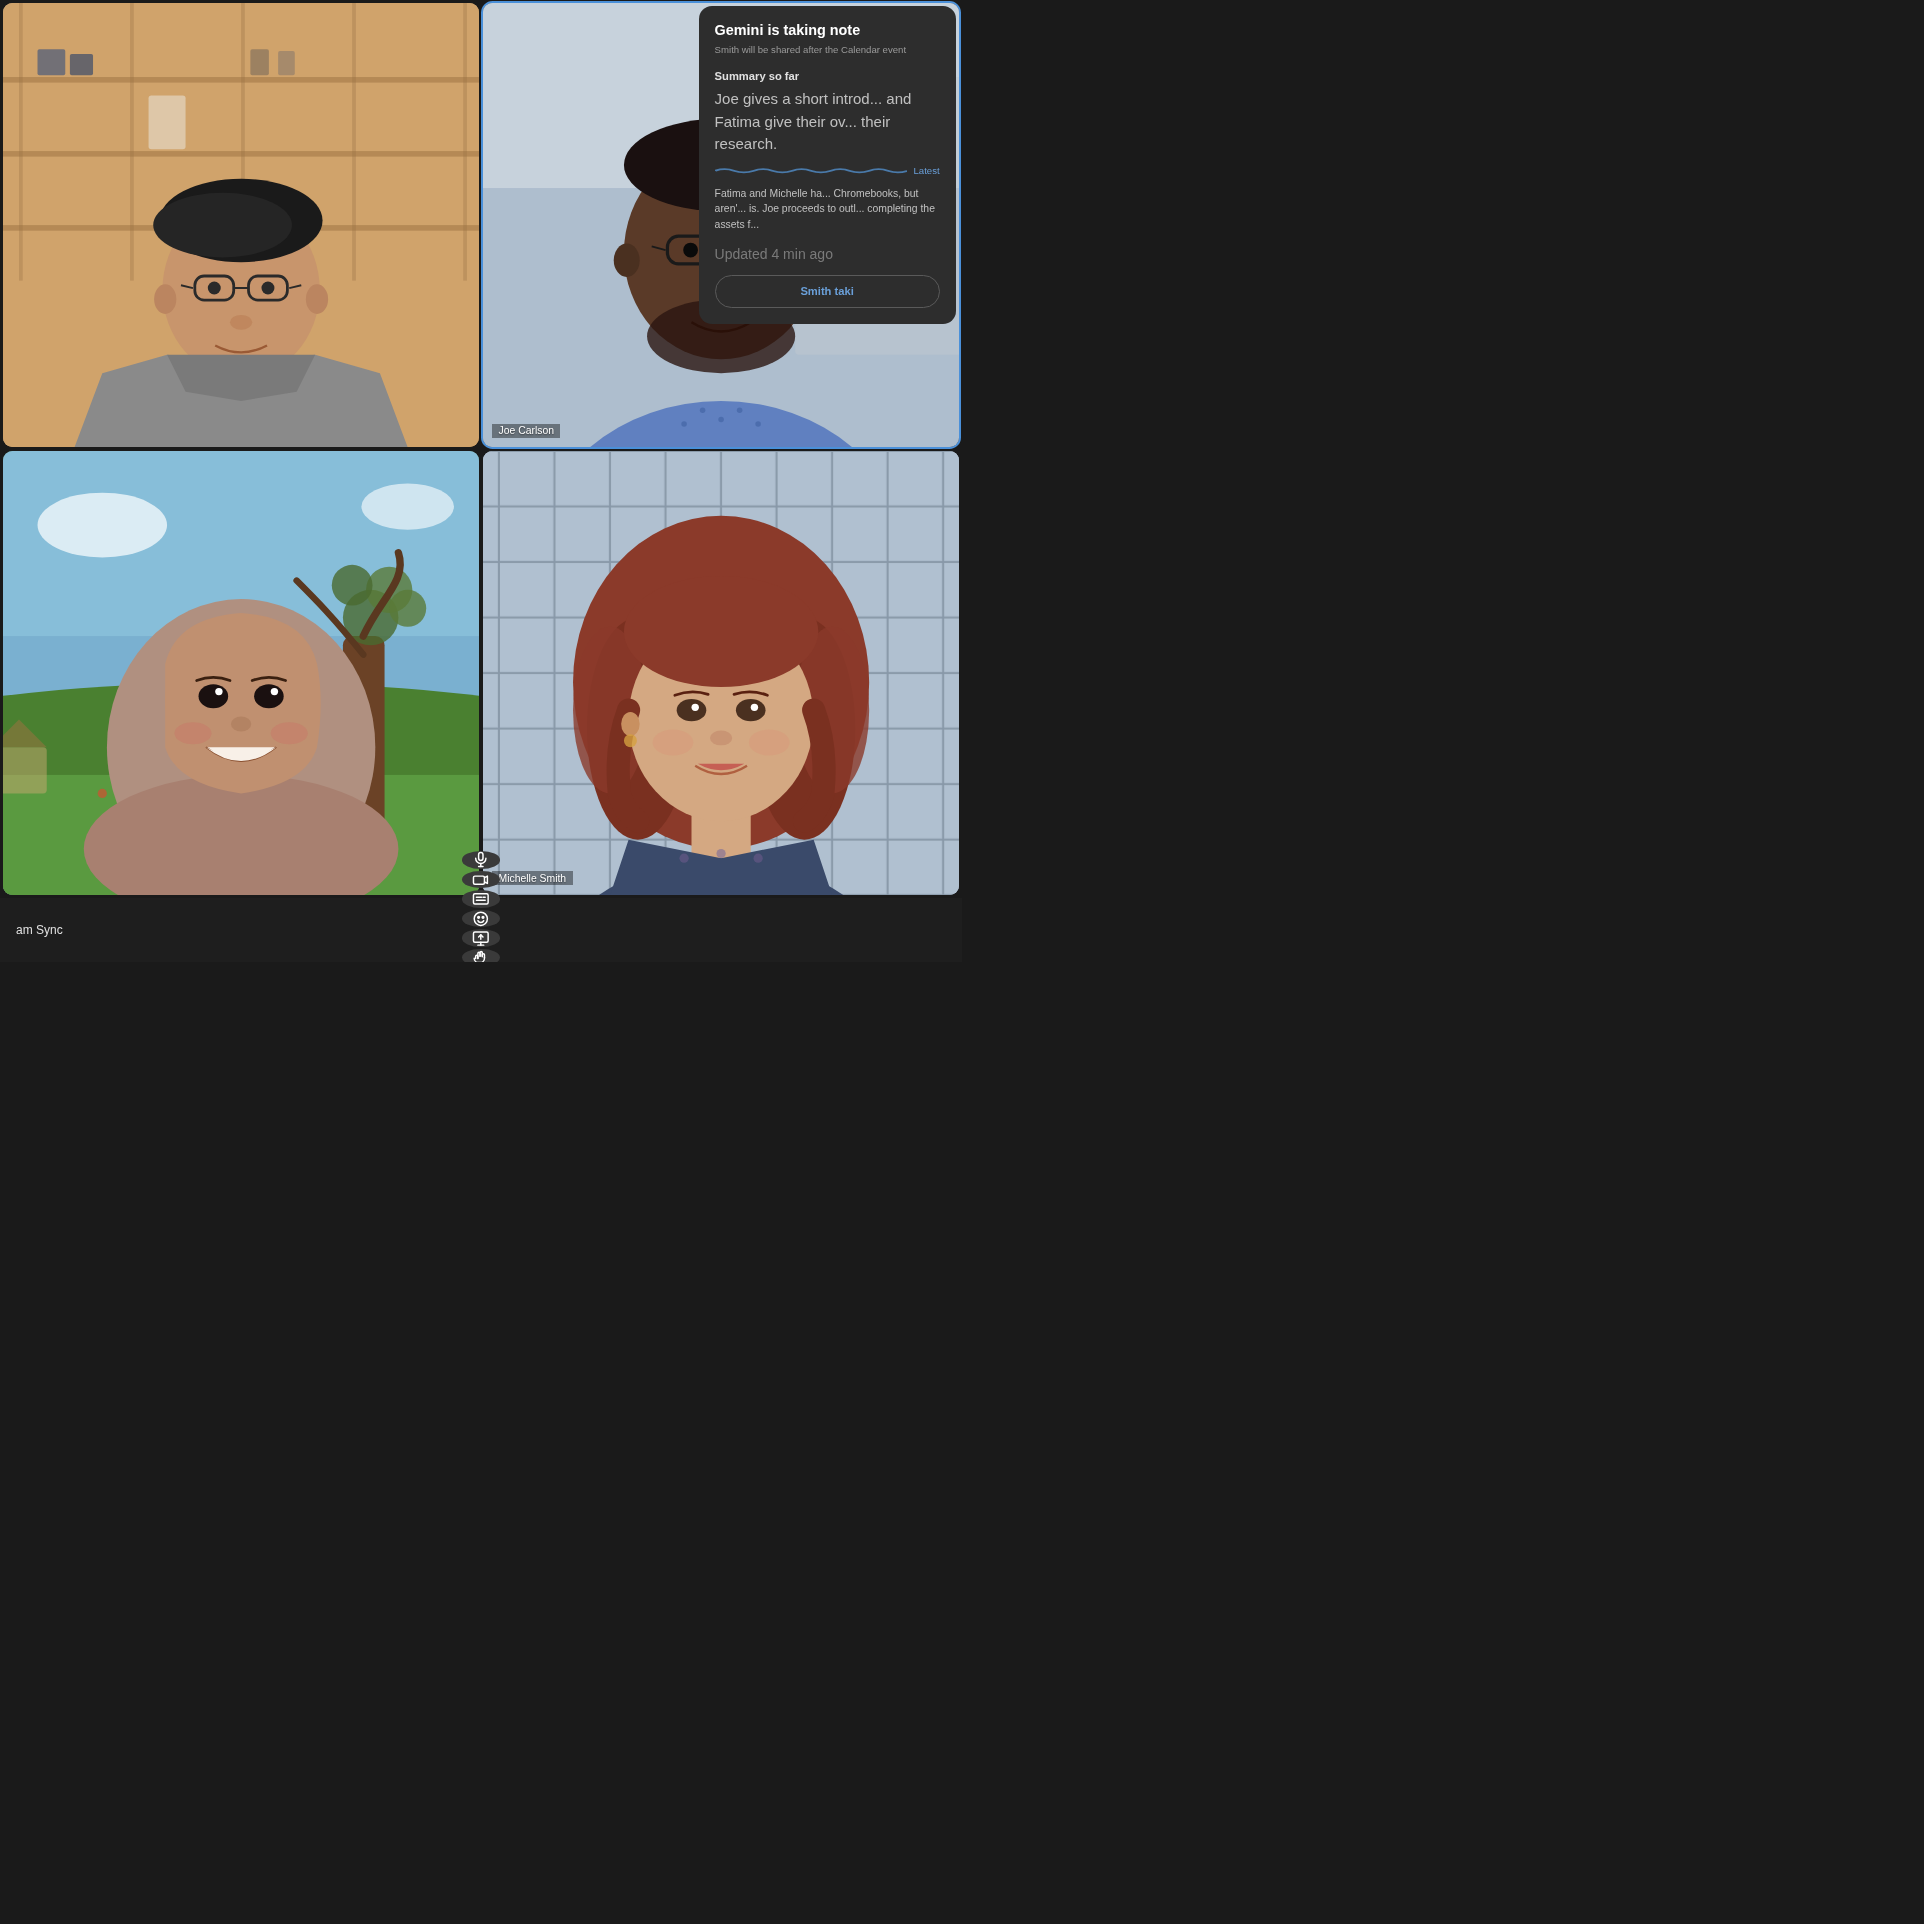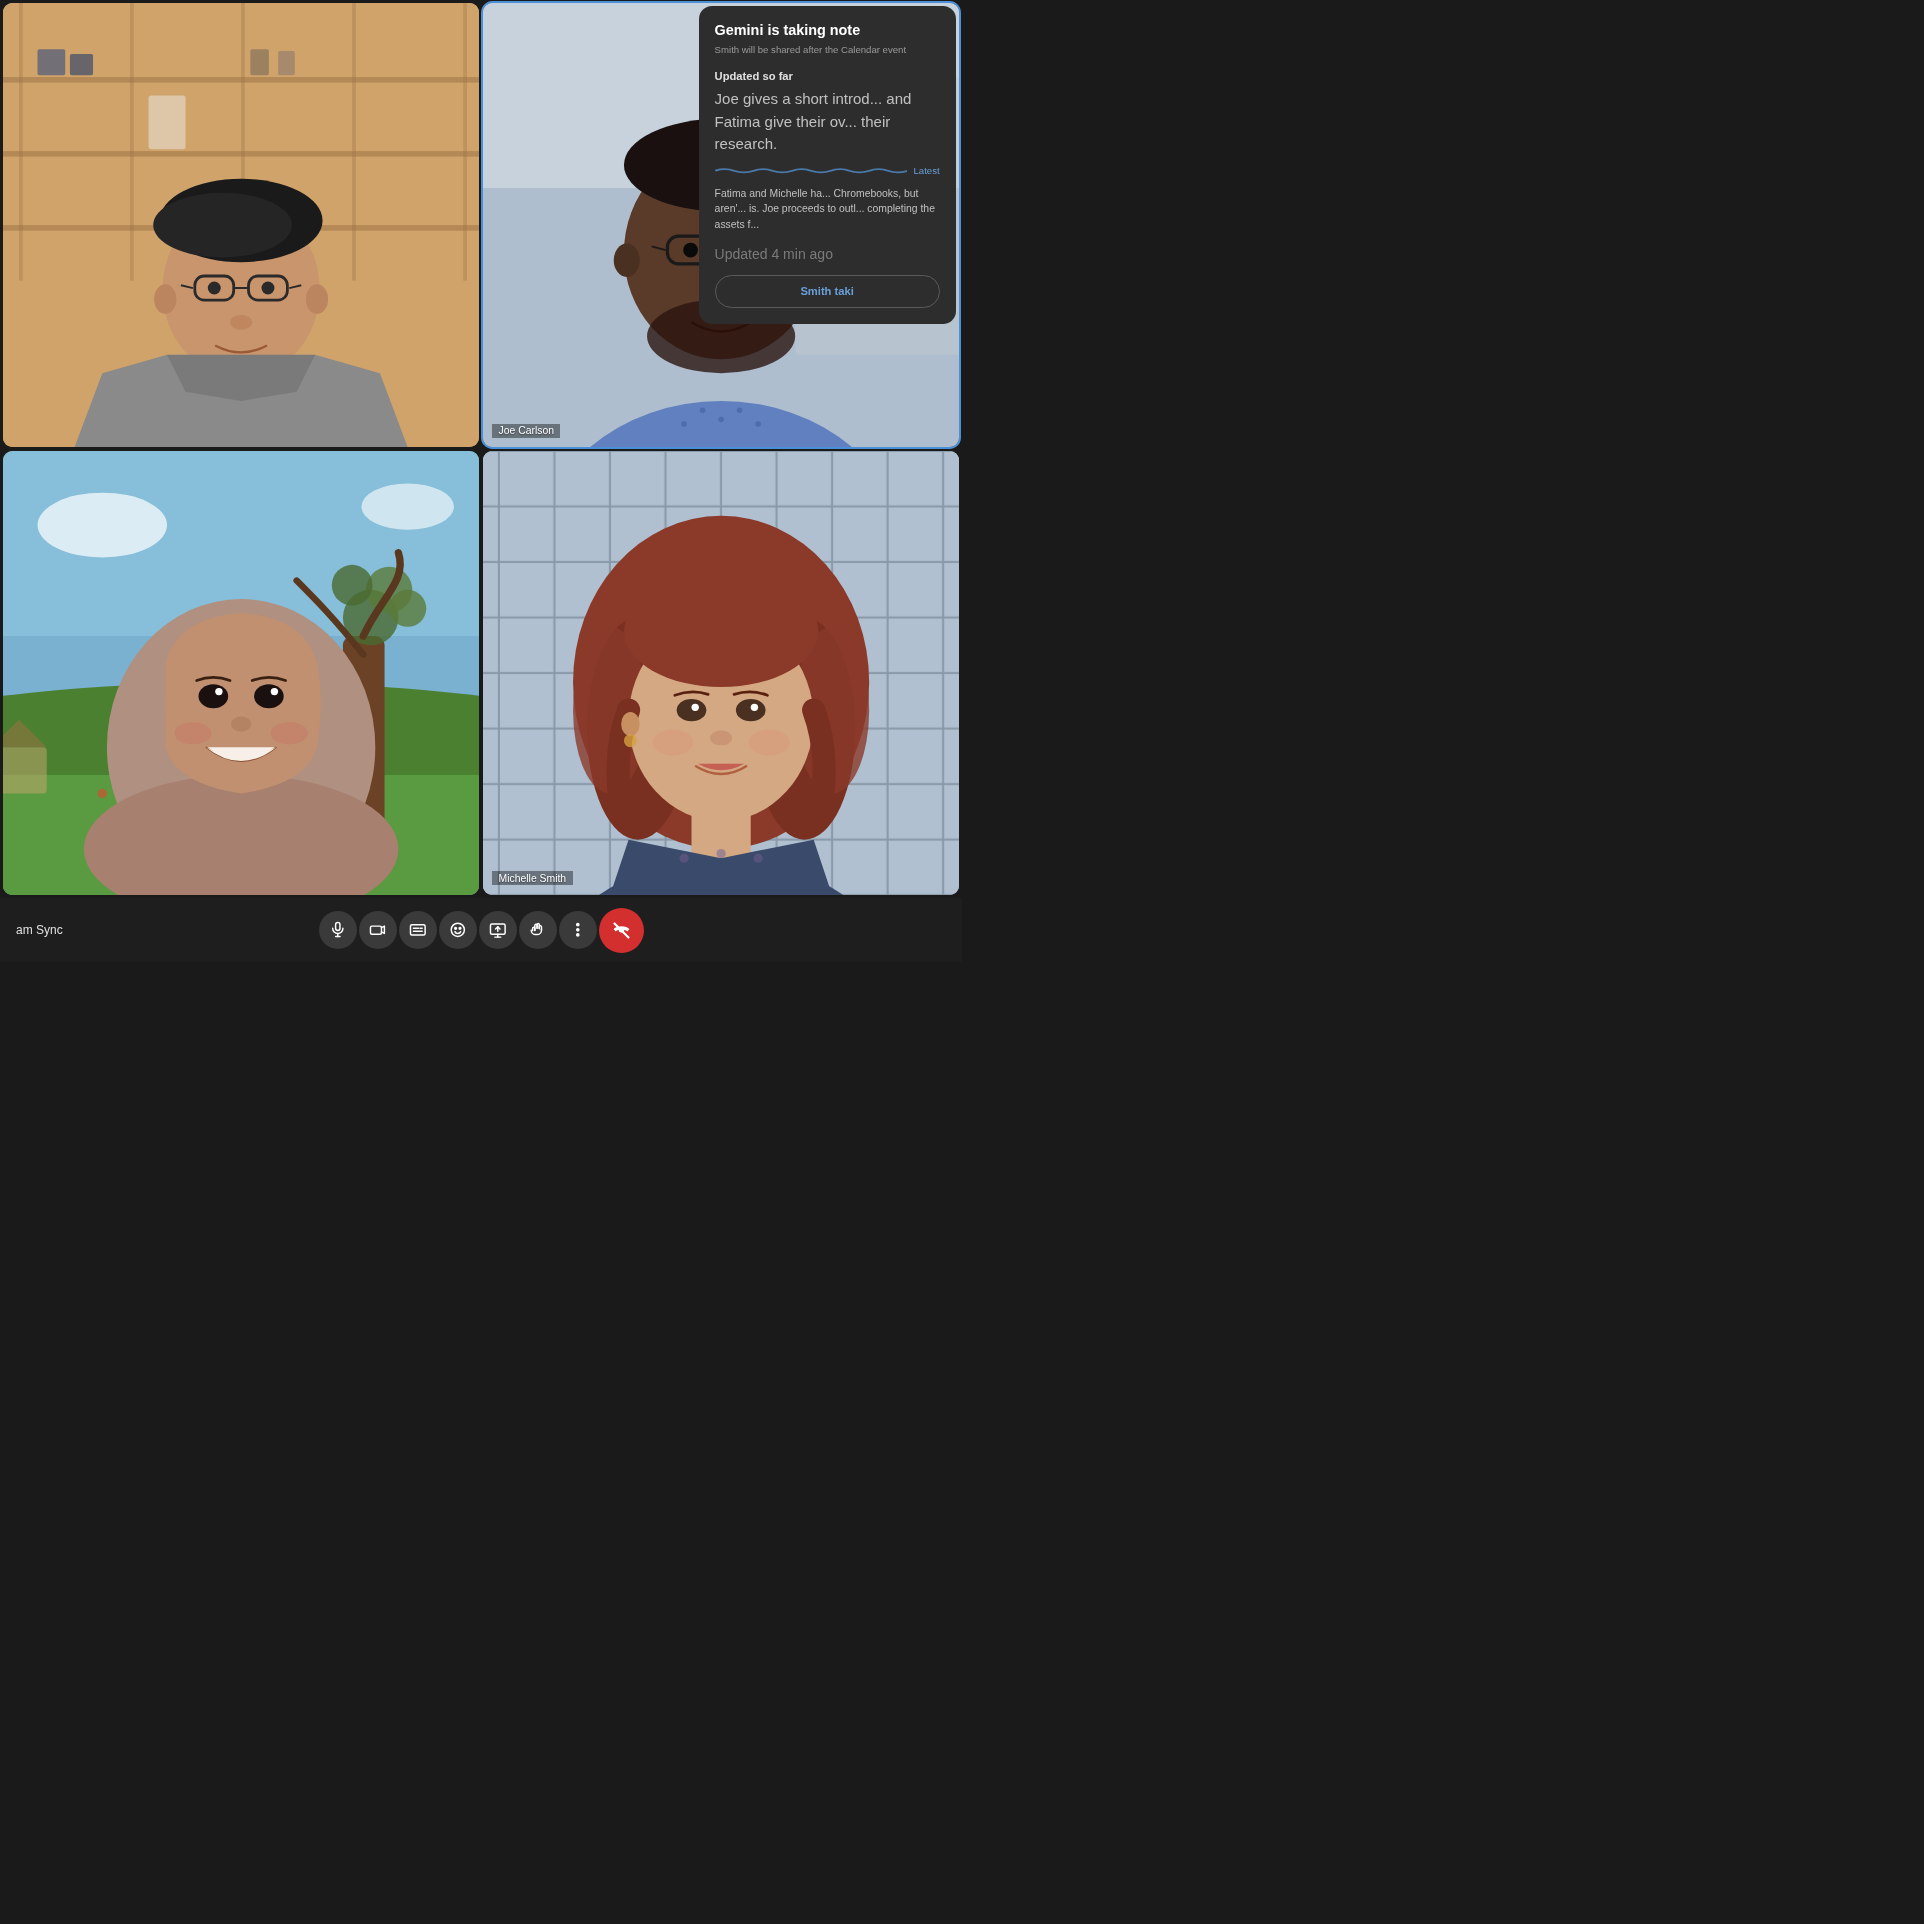--- a/index.html
+++ b/index.html
@@ -92,20 +92,21 @@
     
     .control-bar {
       height: 64px;
       background: #1e1e1e;
       display: flex;
       align-items: center;
       justify-content: center;
       gap: 2px;
       padding: 0 16px;
       position: relative;
+      flex-direction: column;
     }
 
     .meeting-name {
       position: absolute;
       left: 16px;
       color: #e0e0e0;
       font-size: 12px;
       font-weight: 500;
     }
 
@@ -450,21 +451,21 @@
           <circle cx="340" cy="440" r="5" fill="#6a5a8a" opacity="0.6"></circle>
         </svg>
       </div>
       <div class="participant-name">Michelle Smith</div>
     </div>
 
     <div class="gemini-panel">
       <div class="gemini-title">Gemini is taking note</div>
       <div class="gemini-subtitle">Smith will be shared after the Calendar event</div>
 
-      <div class="summary-heading">Updated so far</div>
+      <div class="summary-heading">Summary so far</div>
       <div class="summary-text">Joe gives a short introd... and Fatima give their ov... their research.</div>
 
       <div class="latest-divider">
         <div style="flex:1; height:1.6px; position:relative;">
           <svg width="100%" height="9.6" viewBox="0 0 100 12" preserveAspectRatio="none" style="position:absolute;top:-4px;left:0;">
             <path d="M0 6 Q5 2 10 6 Q15 10 20 6 Q25 2 30 6 Q35 10 40 6 Q45 2 50 6 Q55 10 60 6 Q65 2 70 6 Q75 10 80 6 Q85 2 90 6 Q95 10 100 6" stroke="#4a7aaa" stroke-width="2" fill="none"></path>
           </svg>
         </div>
         <span class="latest-label">Latest</span>
       </div>

